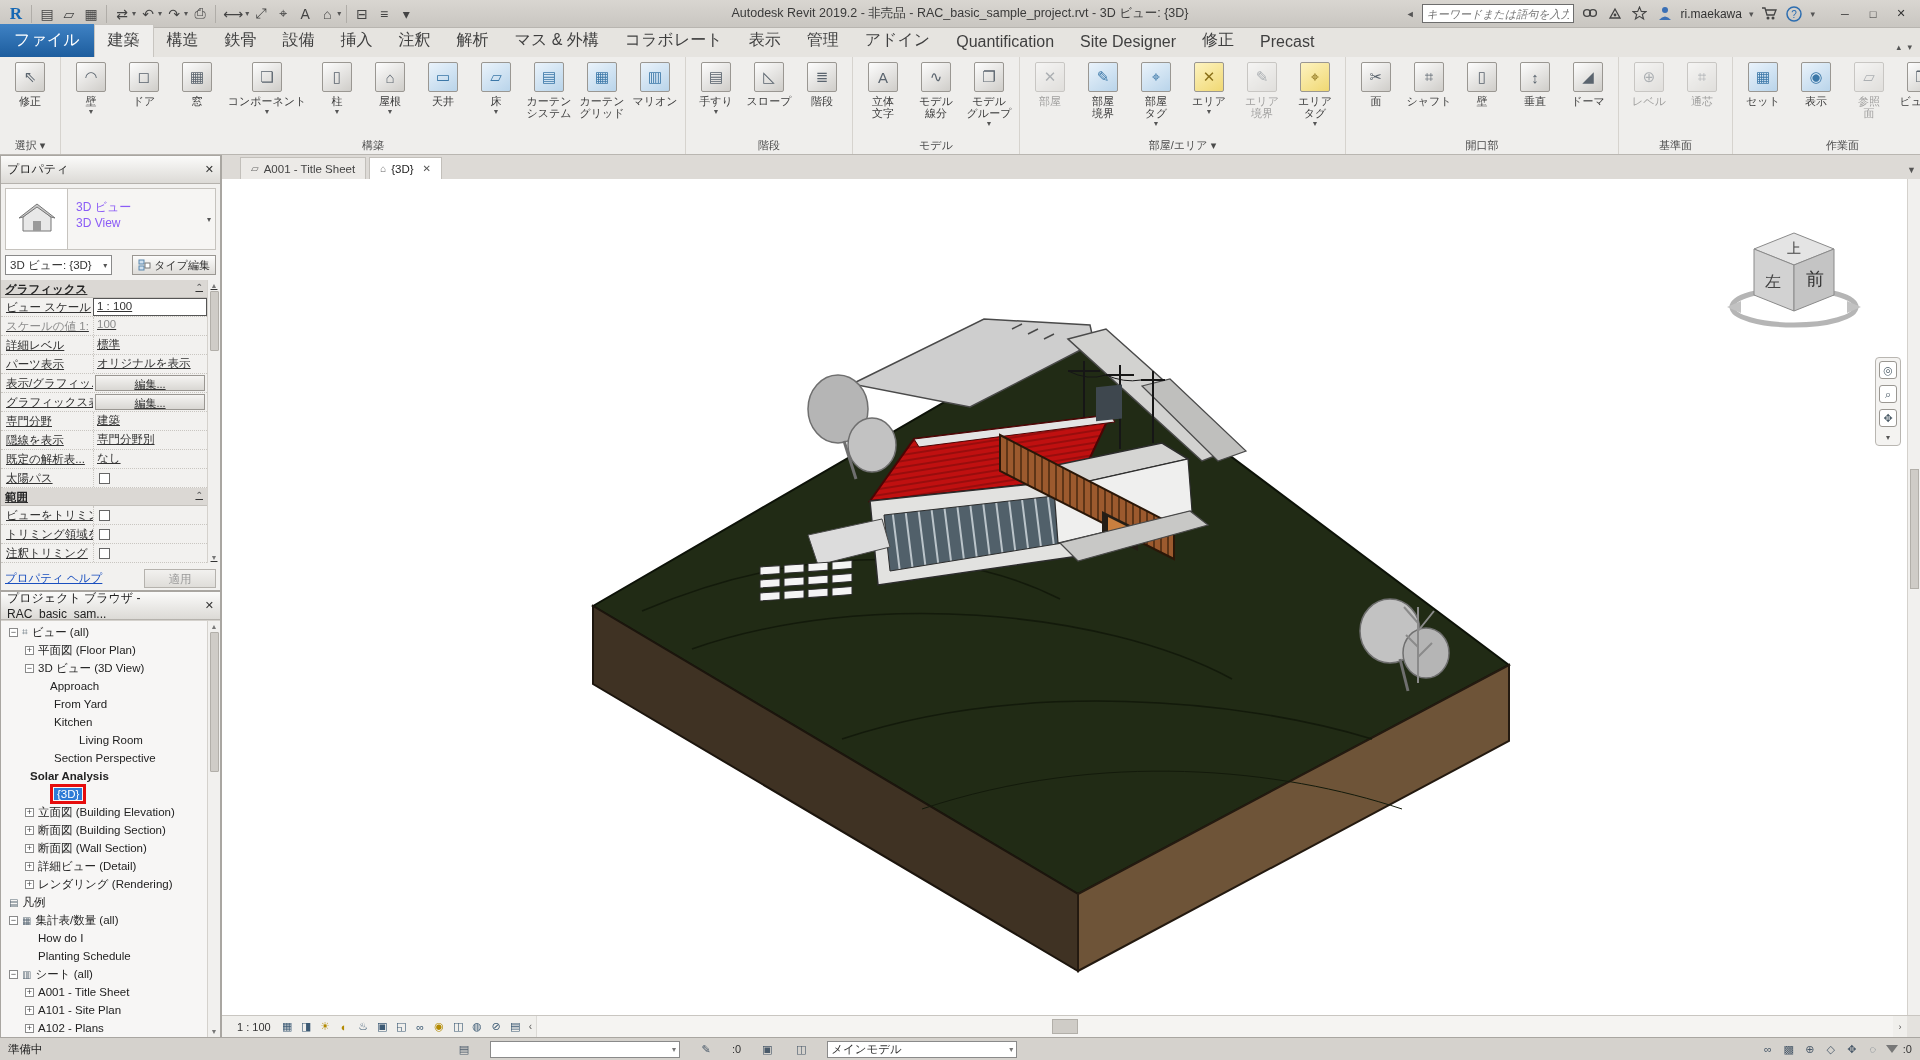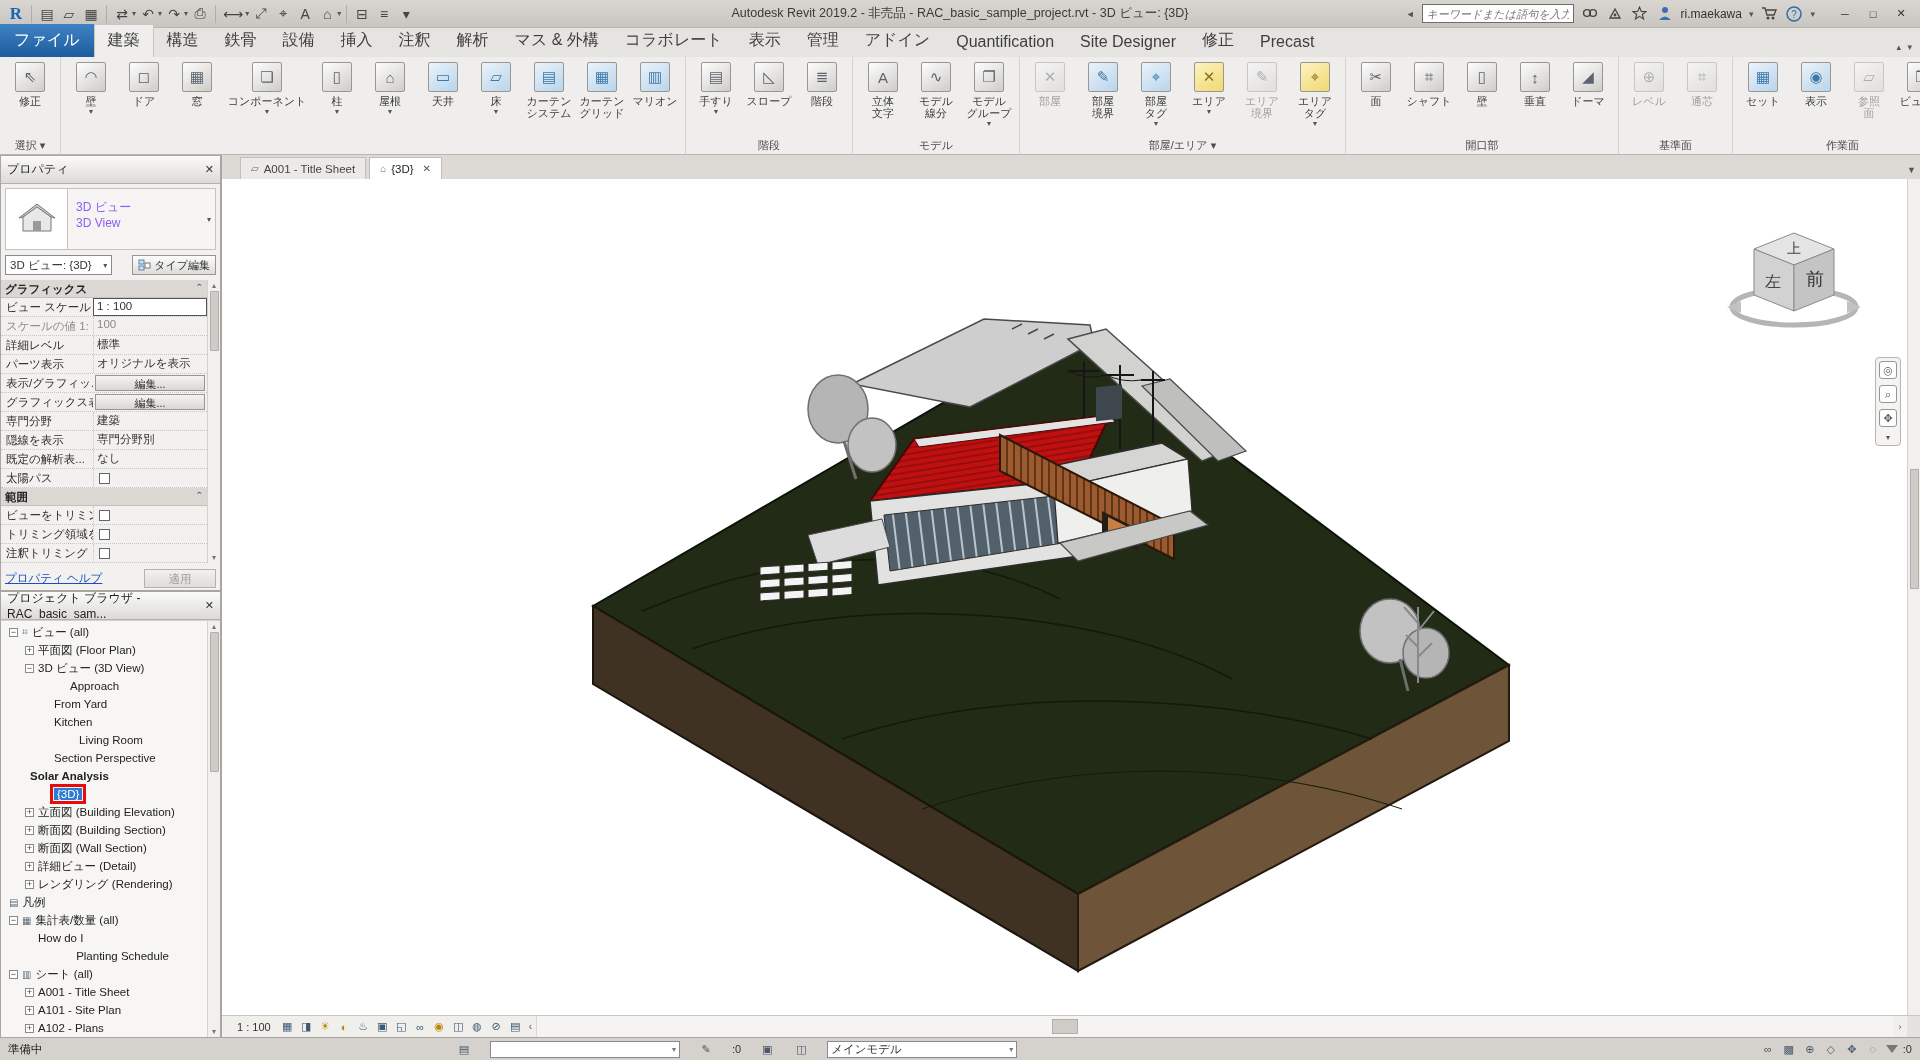--- a/index.html
+++ b/index.html
@@ -57,21 +57,21 @@
   .typesel .pic { width:62px; border-right:1px solid #c6c3be; background:#fff; display:flex; align-items:center; justify-content:center;}
   .typesel .tslines { padding:10px 8px; font-size:12px; color:#8b5cf6; line-height:16px;}
   .typesel .tsdd { margin-left:auto; align-self:center; font-size:8px; color:#555; padding-right:4px;}
   .selrow { display:flex; gap:20px; padding:3px 4px; align-items:center;}
   .selcombo { flex:1; height:20px; border:1px solid #8a8a8a; background:#fff; display:flex; align-items:center;
      padding:0 4px; font-size:11.5px;}
   .selcombo .dd { margin-left:auto; font-size:8px; color:#555;}
   .edittype { height:20px; border:1px solid #9a9792; background:linear-gradient(#fcfcfb,#dedcd8);
      font-size:11px; padding:0 5px; display:flex; align-items:center; gap:3px; white-space:nowrap;}
   
-  .propgrid { flex:1; overflow:hidden; display:flex; margin:2px 0 3px; }
+  .propgrid { flex:1; overflow:hidden; display:flex; margin:2px 0 3px;text-decoration:underline; }
   .pg-rows { flex:1; }
   .pg-scroll { width:13px; background:#f1f0ee; border-left:1px solid #d4d1cc; display:flex; flex-direction:column; align-items:center;}
   .pg-scroll .arr { font-size:7px; color:#777; padding:2px 0;}
   .pg-thumb { width:9px; height:60px; background:#cfccc7; border:1px solid #b2afa9; border-radius:1px;}
   .pg-sec { height:18px; background:#dbd8d4; font-weight:bold; font-size:11.5px; padding:2px 4px; color:#222;
     border-bottom:1px solid #c4c1bc; display:flex;}
   .pg-sec .chev { margin-left:auto; font-size:9px; color:#666;}
   .pg-row { height:19px; display:flex; border-bottom:1px dotted #c9c6c1; font-size:11.5px;}
   .pg-row .lab { width:92px; padding:2px 2px 0 5px; white-space:nowrap; overflow:hidden; color:#2e2e2e;}
   .pg-row .val { flex:1; border-left:1px dotted #c9c6c1; padding:1px 3px 0; white-space:nowrap; overflow:hidden;}
@@ -302,20 +302,21 @@
         <div class="rbtn tint-b">
           <div class="tile">▦</div>
           <div class="blabel">カーテン
 グリッド</div>
         </div>
         <div class="rbtn tint-b">
           <div class="tile">▥</div>
           <div class="blabel">マリオン</div>
         </div>
       </div>
+      <div class="rpanel-label">構築</div>
     </div>
     <div class="rpanel">
       <div class="rpanel-btns">
         <div class="rbtn">
           <div class="tile">▤</div>
           <div class="blabel">手すり</div>
           <div class="bdd">▼</div>
         </div>
         <div class="rbtn">
           <div class="tile">◺</div>
@@ -582,21 +583,21 @@
               <span>ビュー (all)</span>
             </div>
             <div class="trow" style="padding-left: 24px;">
               <span class="texp">+</span>
               <span>平面図 (Floor Plan)</span>
             </div>
             <div class="trow" style="padding-left: 24px;">
               <span class="texp">−</span>
               <span>3D ビュー (3D View)</span>
             </div>
-            <div class="trow" style="padding-left: 56px;">
+            <div class="trow" style="padding-left: 36px;">
               <span style="width: 13px; flex: 0 0 auto;"></span>
               <span>Approach</span>
             </div>
             <div class="trow" style="padding-left: 40px;">
               <span style="width: 13px; flex: 0 0 auto;"></span>
               <span>From Yard</span>
             </div>
             <div class="trow" style="padding-left: 40px;">
               <span style="width: 13px; flex: 0 0 auto;"></span>
               <span>Kitchen</span>
@@ -643,21 +644,21 @@
             </div>
             <div class="trow" style="padding-left: 8px;">
               <span class="texp">−</span>
               <span class="tico">▦</span>
               <span>集計表/数量 (all)</span>
             </div>
             <div class="trow" style="padding-left: 24px;">
               <span style="width: 13px; flex: 0 0 auto;"></span>
               <span>How do I</span>
             </div>
-            <div class="trow" style="padding-left: 24px; justify-content: center;">
+            <div class="trow" style="padding-left: 24px;">
               <span style="width: 13px; flex: 0 0 auto;"></span>
               <span>Planting Schedule</span>
             </div>
             <div class="trow" style="padding-left: 8px;">
               <span class="texp">−</span>
               <span class="tico">▥</span>
               <span>シート (all)</span>
             </div>
             <div class="trow" style="padding-left: 24px;">
               <span class="texp">+</span>

